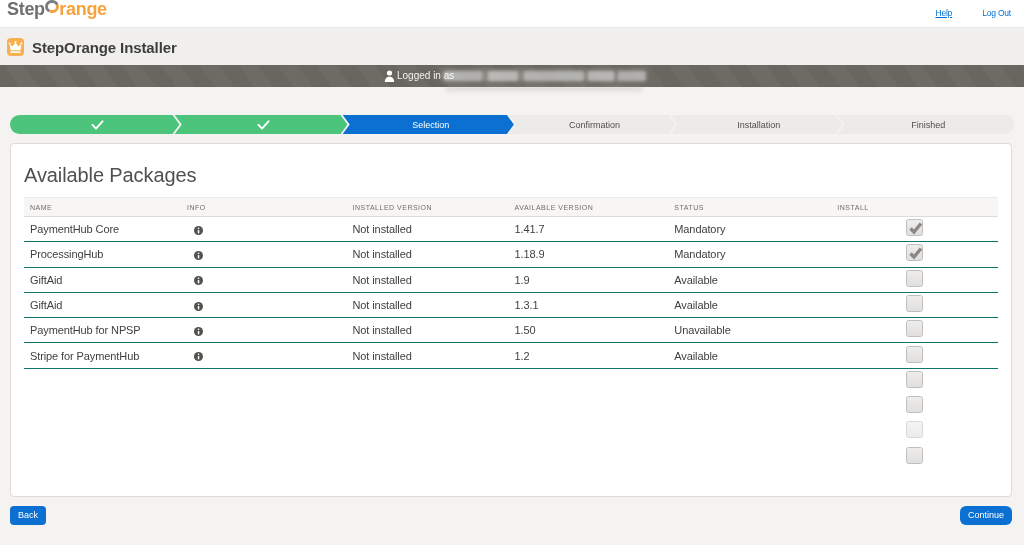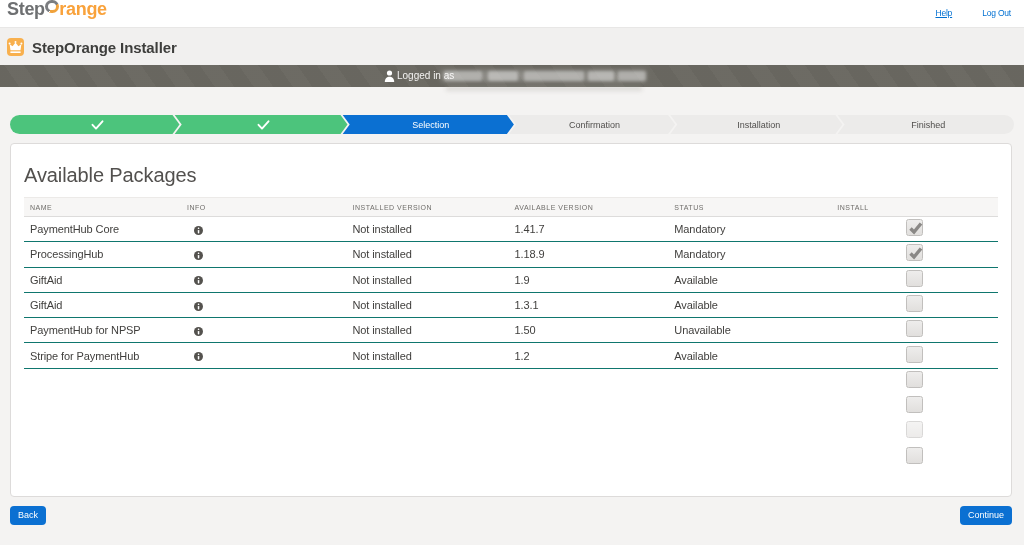--- a/index.html
+++ b/index.html
@@ -46,21 +46,21 @@
   .info-i { display:inline-block; width:9px; height:9px; margin-left:7px; vertical-align:-1.5px; }
 
   .cb { position:absolute; left:906px; width:17px; height:17px; border:1px solid #c1bfbd; border-radius:2.5px;
      background:linear-gradient(#eeedec, #e1dfdd); }
   .cb svg { position:absolute; left:0px; top:-2px; }
 
   
   .btn { position:absolute; top:506px; height:19px; background:#0b70d2; border-radius:4px; color:#ffffff;
     font-size:9px; text-align:center; line-height:19px; }
   .btn.back { left:10px; width:36px; }
-  .btn.cont { left:960px; width:52px; }
+  .btn.cont { left:960px; width:52px;border-radius:6px; }
 </style>
 </head>
 <body>
   <div class="abs topbar"></div>
   <div class="abs logo"><span class="gray">Step</span><span class="logo-o"></span><span class="orange">range</span></div>
   <div class="abs toplinks"><span class="hl">Help</span><span>Log Out</span></div>
 
   <div class="abs subbar"></div>
   <div class="abs appicon">
     <svg width="17" height="18" viewBox="0 0 17 18">

